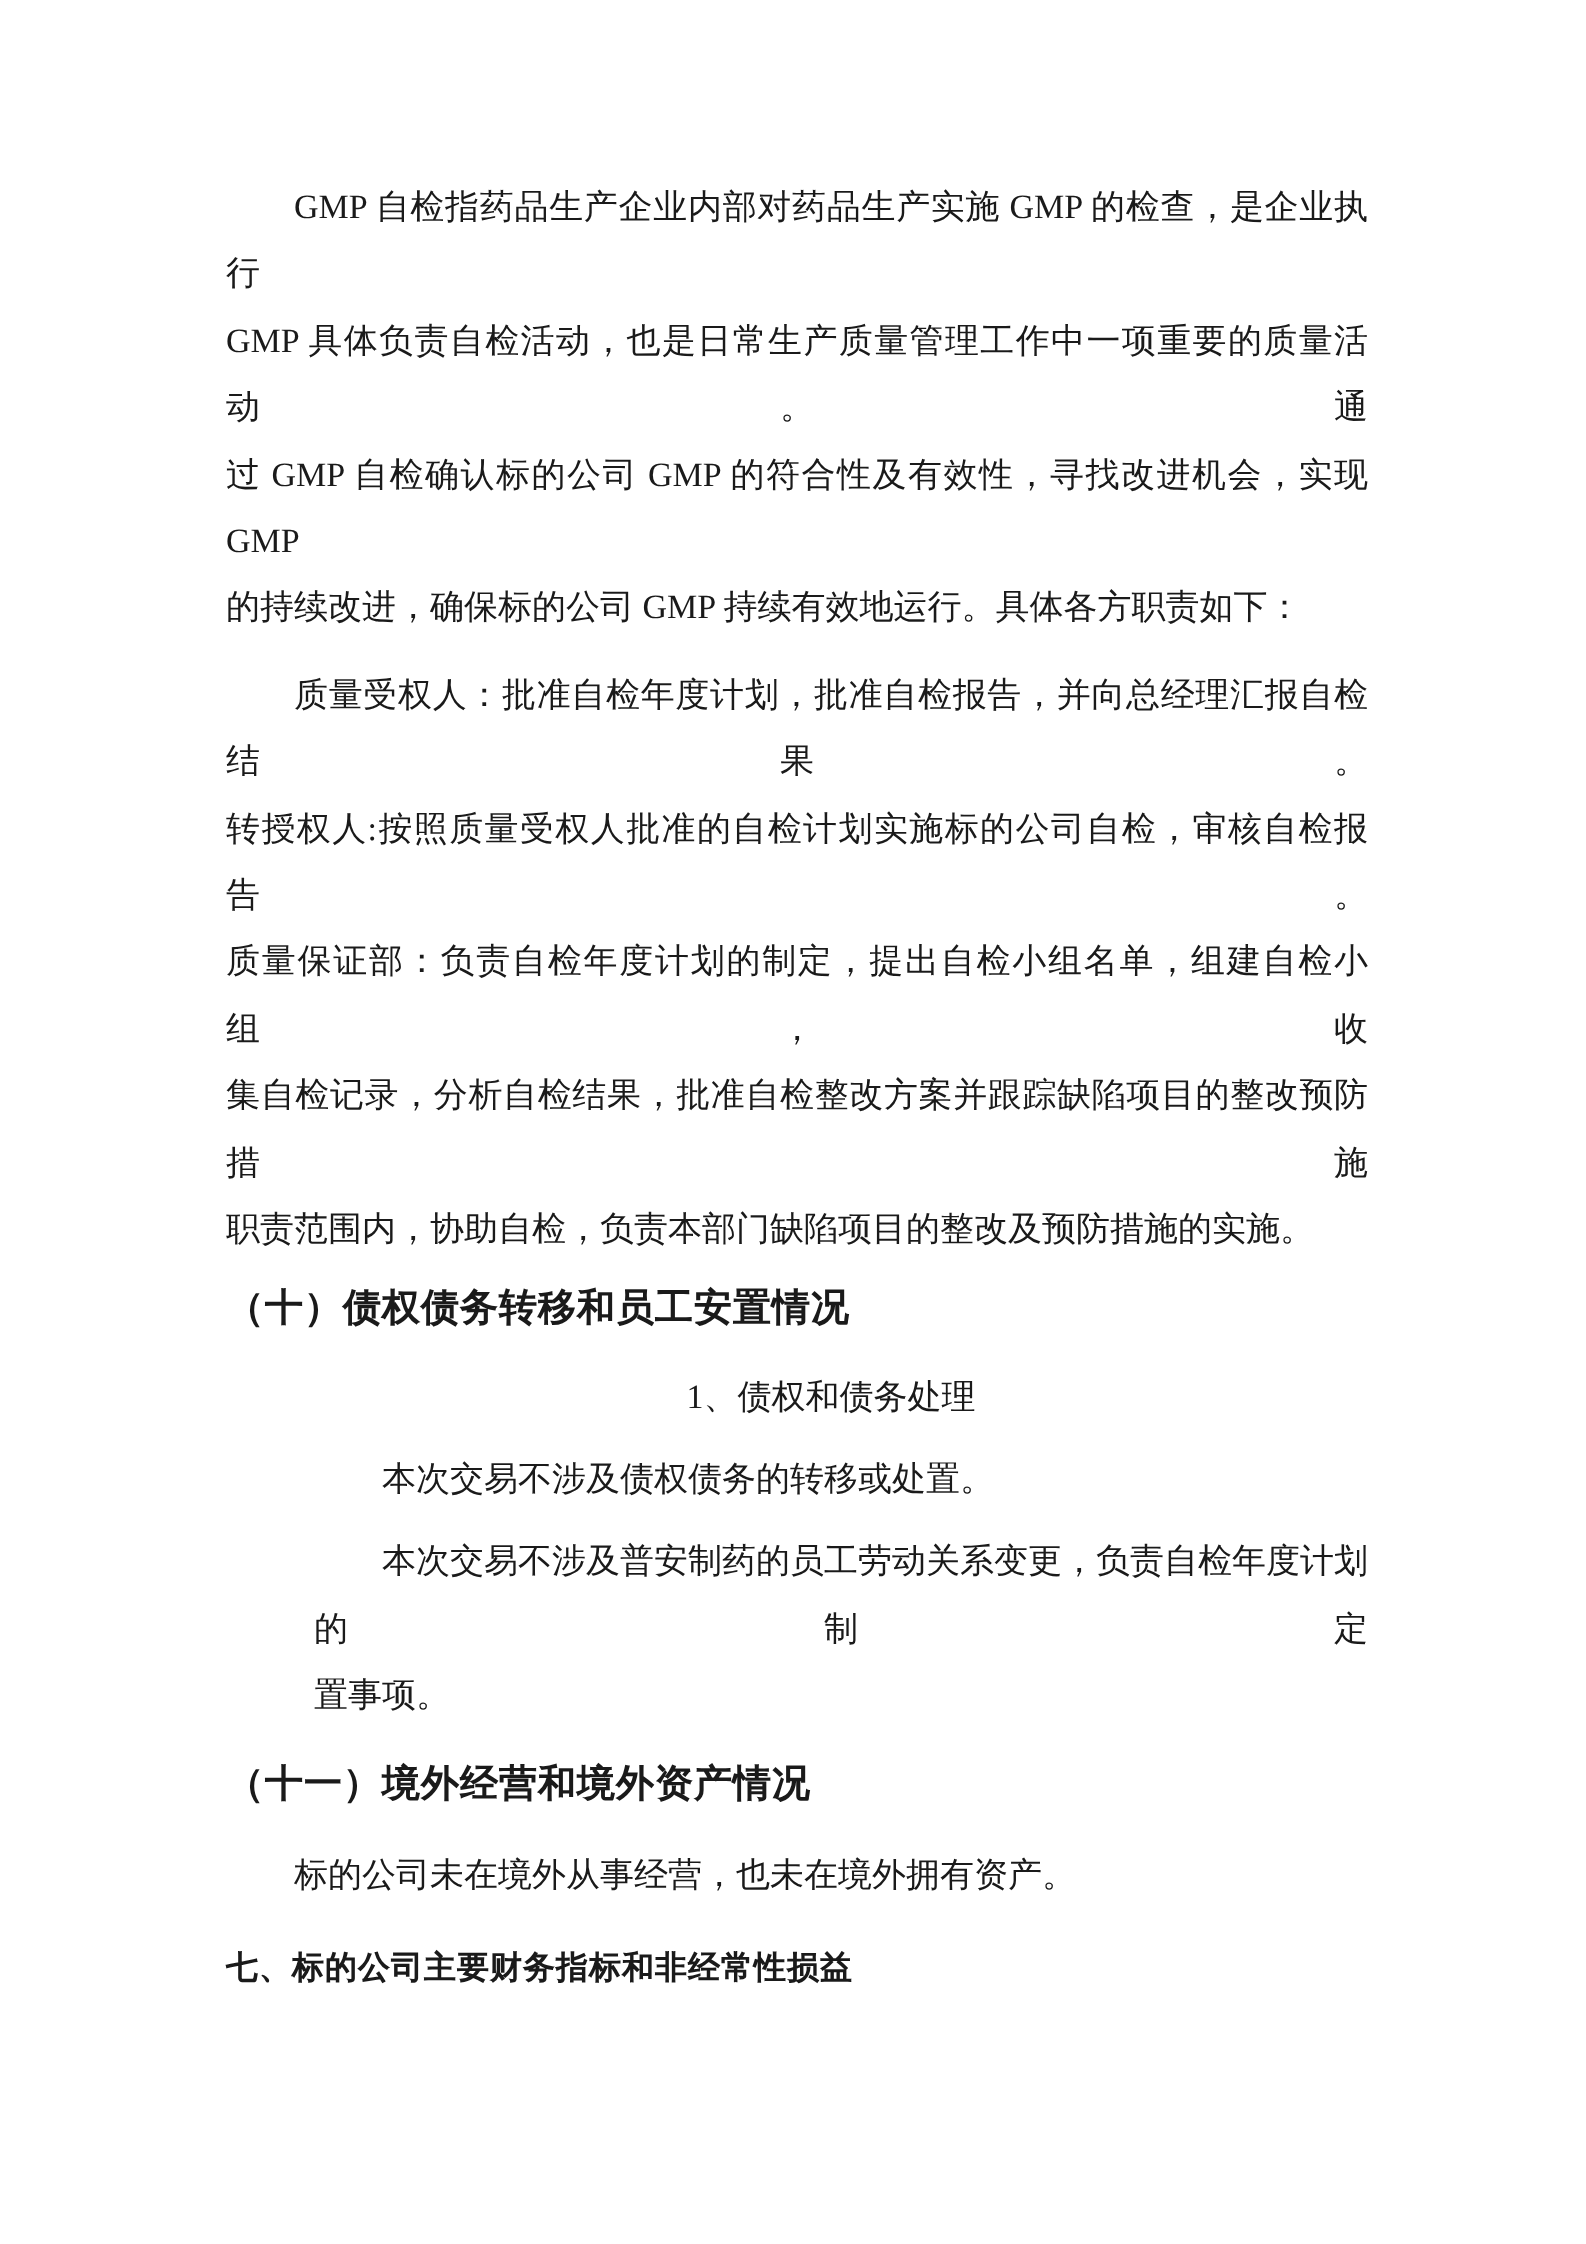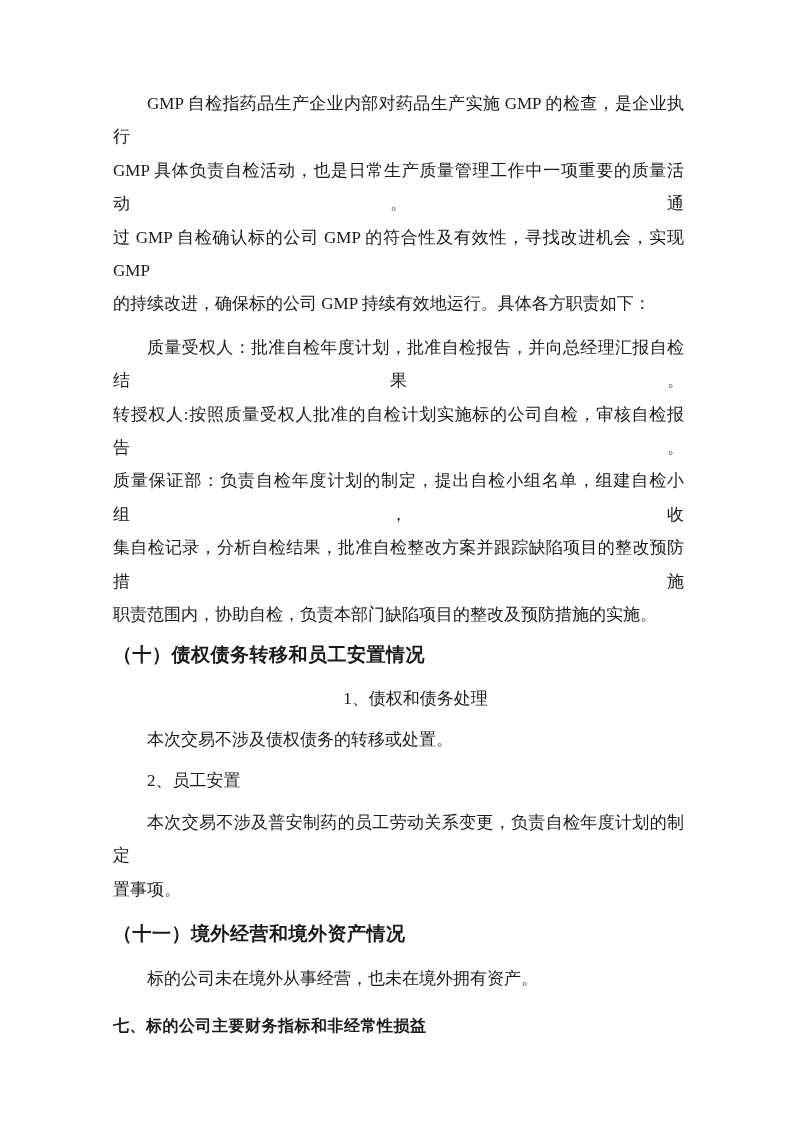--- a/index.html
+++ b/index.html
@@ -31,21 +31,21 @@
     font-family: "Liberation Sans", "DejaVu Sans", sans-serif;
     font-weight: 700;
     font-size: 16px;
     line-height: 30px;
     letter-spacing: 0.5px;
   }
   .mt-p1 { margin-top: 87px; }
   .mt-p2 { margin-top: 10px; }
   .mt-hten { margin-top: 9px; }
   .mt-item1t { margin-top: 13px; text-align: center; }
-  .mt-8 { margin-top: 8px; }
+  .mt-8 { margin-top: 8px; margin-left: 44px; }
   .mt-11 { margin-top: 11px; }
   .mt-14 { margin-top: 14px; }
   .mt-16 { margin-top: 16px; }
 </style>
 </head>
 <body>
 
 <div class="doc">
 
   <div class="para mt-p1">
@@ -64,23 +64,20 @@
   </div>
 
   <div class="h2 mt-hten">（十）债权债务转移和员工安置情况</div>
 
   <div class="para mt-item1t">
     <div class="p-line indent">1、债权和债务处理</div>
   </div>
   <div class="para mt-8">
     <div class="p-line indent">本次交易不涉及债权债务的转移或处置。</div>
   </div>
-  <div class="para mt-8">
-    <div class="p-line indent">2、员工安置</div>
-  </div>
 
   <div class="para mt-8">
     <div class="p-line just indent">本次交易不涉及普安制药的员工劳动关系变更，负责自检年度计划的制定</div>
     <div class="p-line">置事项。</div>
   </div>
 
   <div class="h2 mt-14">（十一）境外经营和境外资产情况</div>
 
   <div class="para mt-14">
     <div class="p-line indent">标的公司未在境外从事经营，也未在境外拥有资产。</div>

